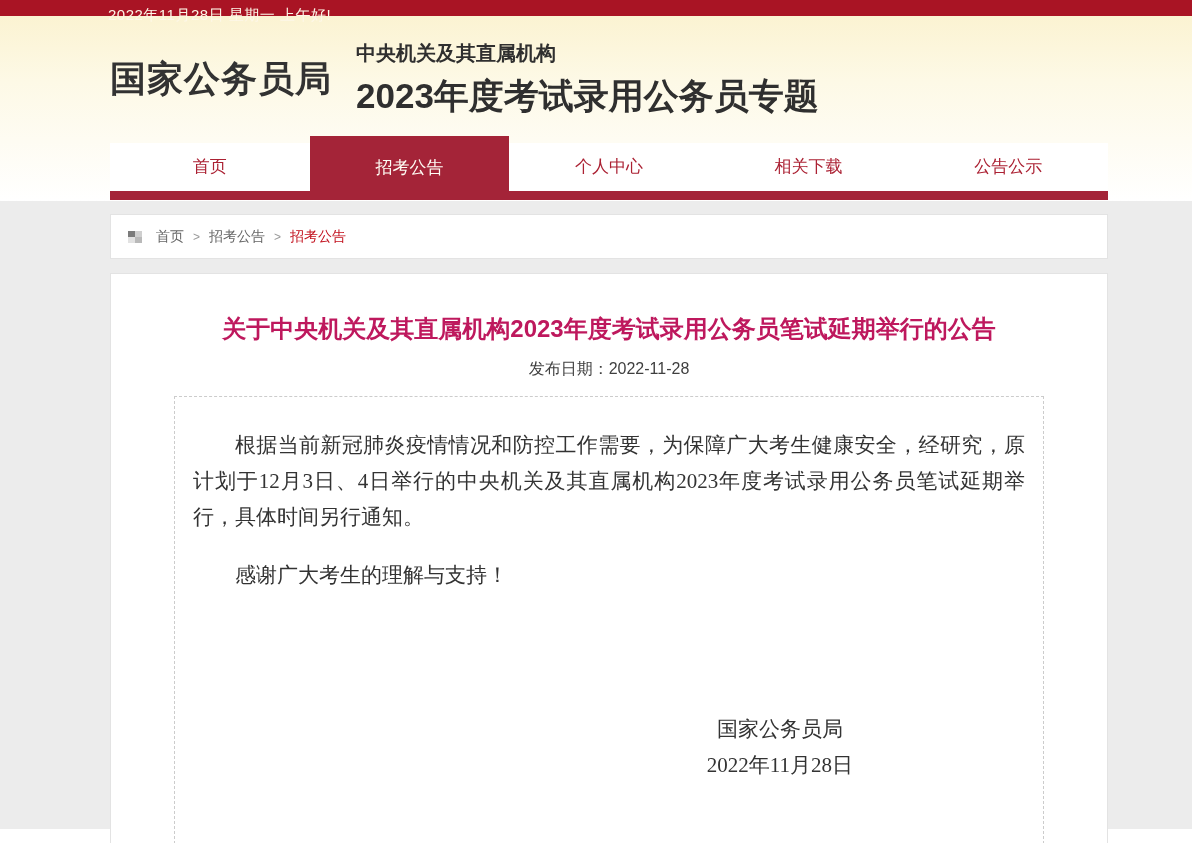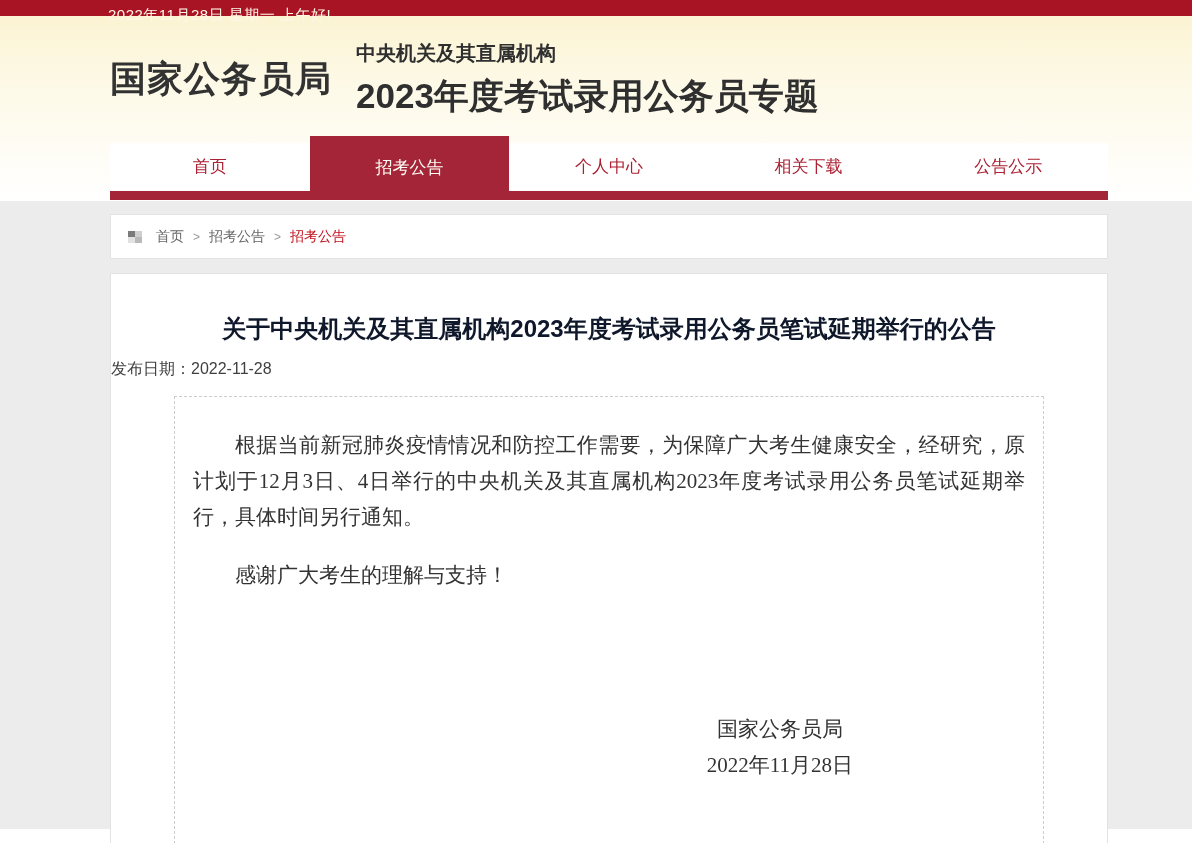--- a/index.html
+++ b/index.html
@@ -46,22 +46,22 @@
                margin-right:14px; position:relative; }
   .broken-img-icon i { position:absolute; display:block; }
   .bi-1{left:0;top:0;width:7px;height:6px;background:#7b7b7b;}
   .bi-2{left:7px;top:0;width:7px;height:6px;background:#cfcfcf;}
   .bi-3{left:0;top:6px;width:7px;height:6px;background:#e2e2e2;}
   .bi-4{left:7px;top:6px;width:7px;height:6px;background:#b9b9b9;}
 
   .main-box { margin-top:14px; background:#fff; border:1px solid #e3e3e3;
               min-height:600px; padding-bottom:60px; }
   .article-title { margin-top:40px; text-align:center; font-size:24px;
-                   font-weight:bold; color:#0f172a; line-height:30px; }
-  .pub-date { margin-top:14px; text-align:left; font-size:16px;
+                   font-weight:bold; color:#be185d; line-height:30px; }
+  .pub-date { margin-top:14px; text-align:center; font-size:16px;
               color:#3f3f3f; line-height:22px; }
 
   .dashed-box { margin:16px 63px 0 63px; border:1px dashed #cccccc;
                 padding:30px 18px 70px 18px;
                 font-family:"Liberation Serif","DejaVu Serif",serif;
                 color:#333; }
   .dashed-box p { font-size:21px; line-height:36px; text-indent:2em;
                   text-align:justify; }
   .dashed-box p + p { margin-top:22px; }
 

